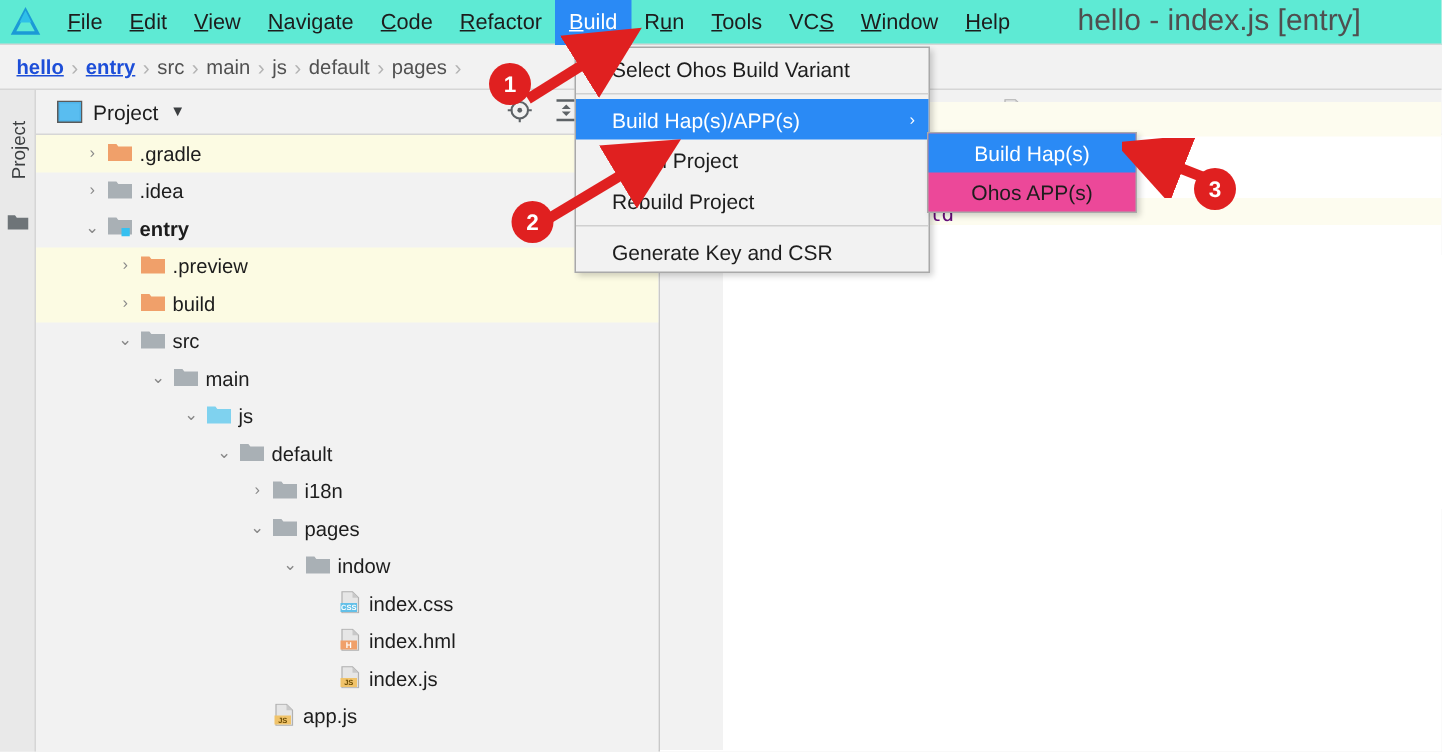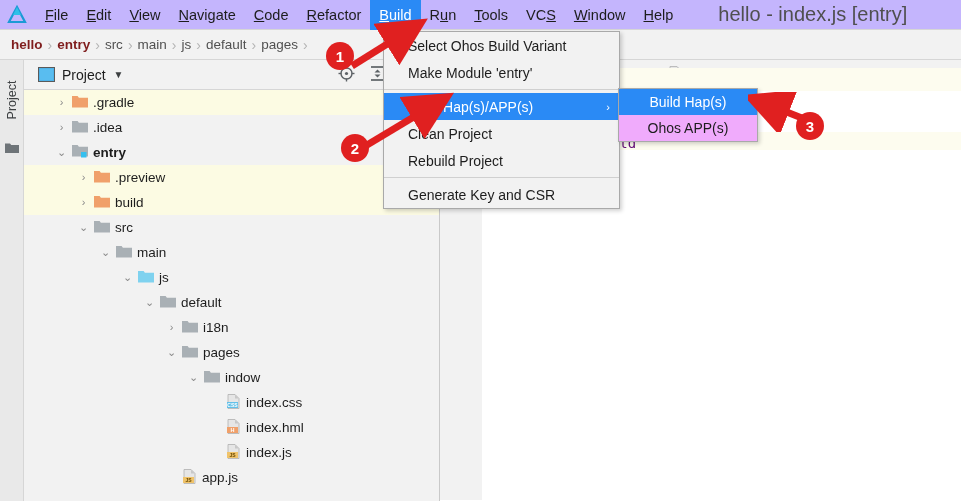--- a/index.html
+++ b/index.html
@@ -7,21 +7,21 @@
     width:961px;height:501px;overflow:hidden;
     font-family:"Liberation Sans", sans-serif;
     font-size:13px;color:#1d1d1d;background:#f2f2f2;
     position:relative;
   }
   #app{position:absolute;left:0;top:0;width:961px;height:501px;}
 
   
   .menubar{
     position:absolute;left:0;top:0;width:961px;height:30px;
-    background:#c4b5fd;border-bottom:1px solid #d6d6d6;
+    background:#5eead4;border-bottom:1px solid #d6d6d6;
     display:flex;align-items:center;box-sizing:border-box;
   }
   .logo{width:26px;height:26px;margin-left:4px;margin-right:6px;
         display:flex;align-items:center;justify-content:center;}
   .menu-item{
     height:30px;line-height:30px;padding:0 9px;font-size:14.5px;
     color:#1d1d1d;white-space:nowrap;cursor:default;
   }
   .menu-item .u{text-decoration:underline;}
   .menu-item.active{background:#2a8af5;color:#ffffff;}
@@ -29,21 +29,21 @@
     margin-left:36px;font-size:20px;color:#4f4f4f;white-space:nowrap;
   }
 
   
   .breadcrumb{
     position:absolute;left:0;top:30px;width:961px;height:30px;
     background:#f2f2f2;border-bottom:1px solid #d6d6d6;
     display:flex;align-items:center;box-sizing:border-box;padding-left:8px;
   }
   .crumb{font-size:13.5px;color:#515151;padding:0 3px;white-space:nowrap;}
-  .crumb.b{font-weight:bold;color:#7f1d1d;}
+  .crumb.b{font-weight:bold;color:#1d4ed8;text-decoration:underline;}
   .crumb-sep{color:#b4b4b4;font-size:14px;padding:0 2px;}
 
   
   .toolstrip{
     position:absolute;left:0;top:60px;width:24px;height:441px;
     background:#e9e9e9;border-right:1px solid #d6d6d6;box-sizing:border-box;
   }
   .toolstrip .vtab{
     position:absolute;top:6px;left:0;width:24px;height:68px;
     display:flex;align-items:center;justify-content:center;
@@ -125,21 +125,21 @@
   .mi{
     height:27px;display:flex;align-items:center;padding-left:24px;
     font-size:14px;color:#1d1d1d;white-space:nowrap;position:relative;
   }
   .mi.sel{background:#2a8af5;color:#ffffff;}
   .mi .sub-arrow{position:absolute;right:9px;font-size:11px;}
   .mi-sep{height:1px;background:#d0d0d0;margin:3px 0;}
 
   .submenu-pop{
     position:absolute;left:618px;top:88px;width:140px;
-    background:#f0abfc;border:1px solid #a9a9a9;box-sizing:border-box;
+    background:#ec4899;border:1px solid #a9a9a9;box-sizing:border-box;
     box-shadow:2px 2px 4px rgba(0,0,0,.18);z-index:41;
   }
   .submenu-pop .mi{justify-content:center;padding-left:0;height:26px;}
 
   
   .anno{position:absolute;z-index:60;pointer-events:none;}
   .badge{
     position:absolute;width:28px;height:28px;border-radius:50%;
     background:#e02020;color:#ffffff;font-size:15px;font-weight:bold;
     display:flex;align-items:center;justify-content:center;z-index:61;
@@ -430,23 +430,20 @@
   <div style="position:absolute;left:440px;top:90px;width:521px;height:60px;overflow:hidden;z-index:5;">
     <div style="position:absolute;left:95px;top:20px;font-family:'DejaVu Sans Mono',monospace;font-size:14px;color:#e0579a;">{</div>
     <div style="position:absolute;left:0px;top:42px;width:521px;height:23px;background:#fdfcef;"></div>
     <div style="position:absolute;left:95px;top:45px;font-family:'DejaVu Sans Mono',monospace;font-size:14px;white-space:pre;"><span class="tok-prop">itle: 'World'</span></div>
   </div>
 
   <div class="menu-pop" id="build-menu">
       <div class="mi">
         <span>Select Ohos Build Variant</span>
       </div>
-      <div class="mi">
-        <span>Make Module 'entry'</span>
-      </div>
       <div class="mi-sep"></div>
       <div class="mi sel">
         <span>Build Hap(s)/APP(s)</span>
         <span class="sub-arrow">›</span>
       </div>
       <div class="mi">
         <span>Clean Project</span>
       </div>
       <div class="mi">
         <span>Rebuild Project</span>

